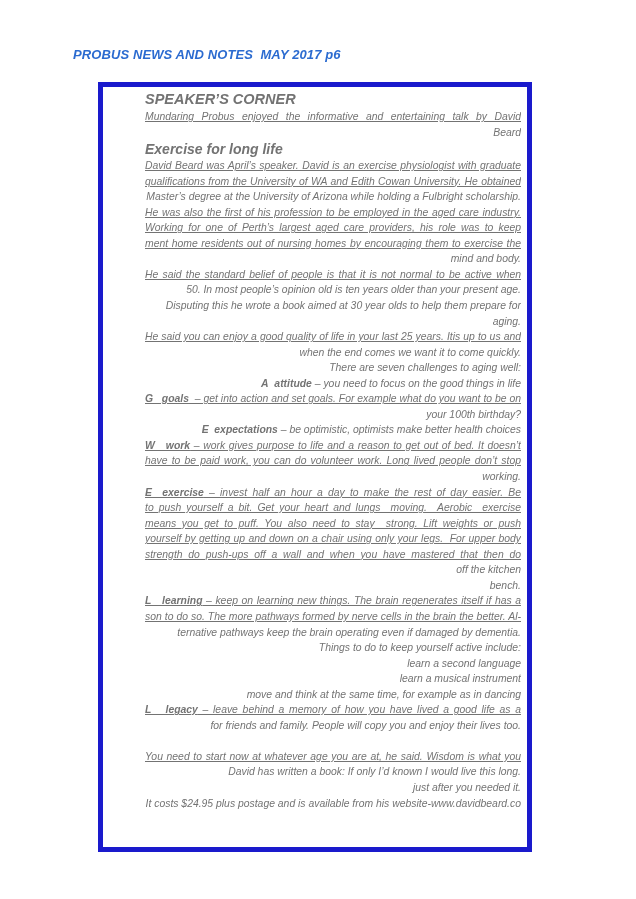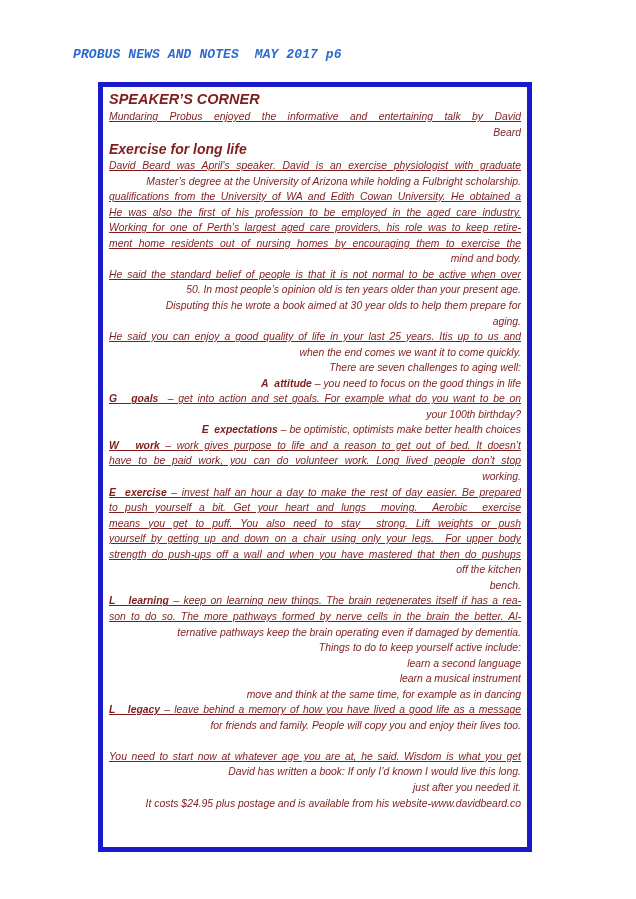--- a/index.html
+++ b/index.html
@@ -19,42 +19,42 @@
   .page-header {
     position: absolute;
     left: 73px;
     top: 47px;
     font-size: 13px;
     font-weight: bold;
     font-style: italic;
     color: #2B6BD0;
     letter-spacing: 0.1px;
     white-space: pre;
-    font-family: Liberation Mono, monospace;
   }
   .speaker-box {
     position: absolute;
     left: 98px;
     top: 82px;
     width: 434px;
     height: 770px;
     box-sizing: border-box;
     border: 5px solid #1A1ACC;
     padding: 2px 6px 0 6px;
     background: #ffffff;
     color: #212121;
     overflow: hidden;
   }
   .line {
     font-size: 10.4px;
     line-height: 15.55px;
     height: 15.55px;
     overflow: hidden;
     white-space: normal;
-    color: #7f1d1d;
+    color: #737373;
+    margin-left: 36px;
   }
   .line.just {
     text-align: justify;
     -moz-text-align-last: justify;
     text-align-last: justify;
     text-decoration: underline;
   }
   .line.plain {
     text-align: right;
   }
@@ -82,22 +82,22 @@
 
 <div class="page">
   <div class="page-header">PROBUS NEWS AND NOTES  MAY 2017 p6</div>
 
   <div class="speaker-box">
       <div class="line title"><span class="bold">SPEAKER’S CORNER</span></div>
       <div class="line just"><span>Mundaring Probus enjoyed the informative and entertaining talk by David</span></div>
       <div class="line plain"><span>Beard</span></div>
       <div class="line subtitle"><span class="bold">Exercise for long life</span></div>
       <div class="line just"><span>David Beard was April’s speaker. David is an exercise physiologist with graduate</span></div>
+      <div class="line just"><span>qualifications from the University of WA and Edith Cowan University. He obtained a</span></div>
       <div class="line plain"><span>Master’s degree at the University of Arizona while holding a Fulbright scholarship.</span></div>
-      <div class="line just"><span>qualifications from the University of WA and Edith Cowan University. He obtained a</span></div>
       <div class="line just"><span>He was also the first of his profession to be employed in the aged care industry.</span></div>
       <div class="line just"><span>Working for one of Perth’s largest aged care providers, his role was to keep retire-</span></div>
       <div class="line just"><span>ment home residents out of nursing homes by encouraging them to exercise the</span></div>
       <div class="line plain"><span>mind and body.</span></div>
       <div class="line just"><span>He said the standard belief of people is that it is not normal to be active when over</span></div>
       <div class="line plain"><span>50. In most people’s opinion old is ten years older than your present age.</span></div>
       <div class="line plain"><span>Disputing this he wrote a book aimed at 30 year olds to help them prepare for</span></div>
       <div class="line plain"><span>aging.</span></div>
       <div class="line just"><span>He said you can enjoy a good quality of life in your last 25 years. Itis up to us and</span></div>
       <div class="line plain"><span>when the end comes we want it to come quickly.</span></div>

